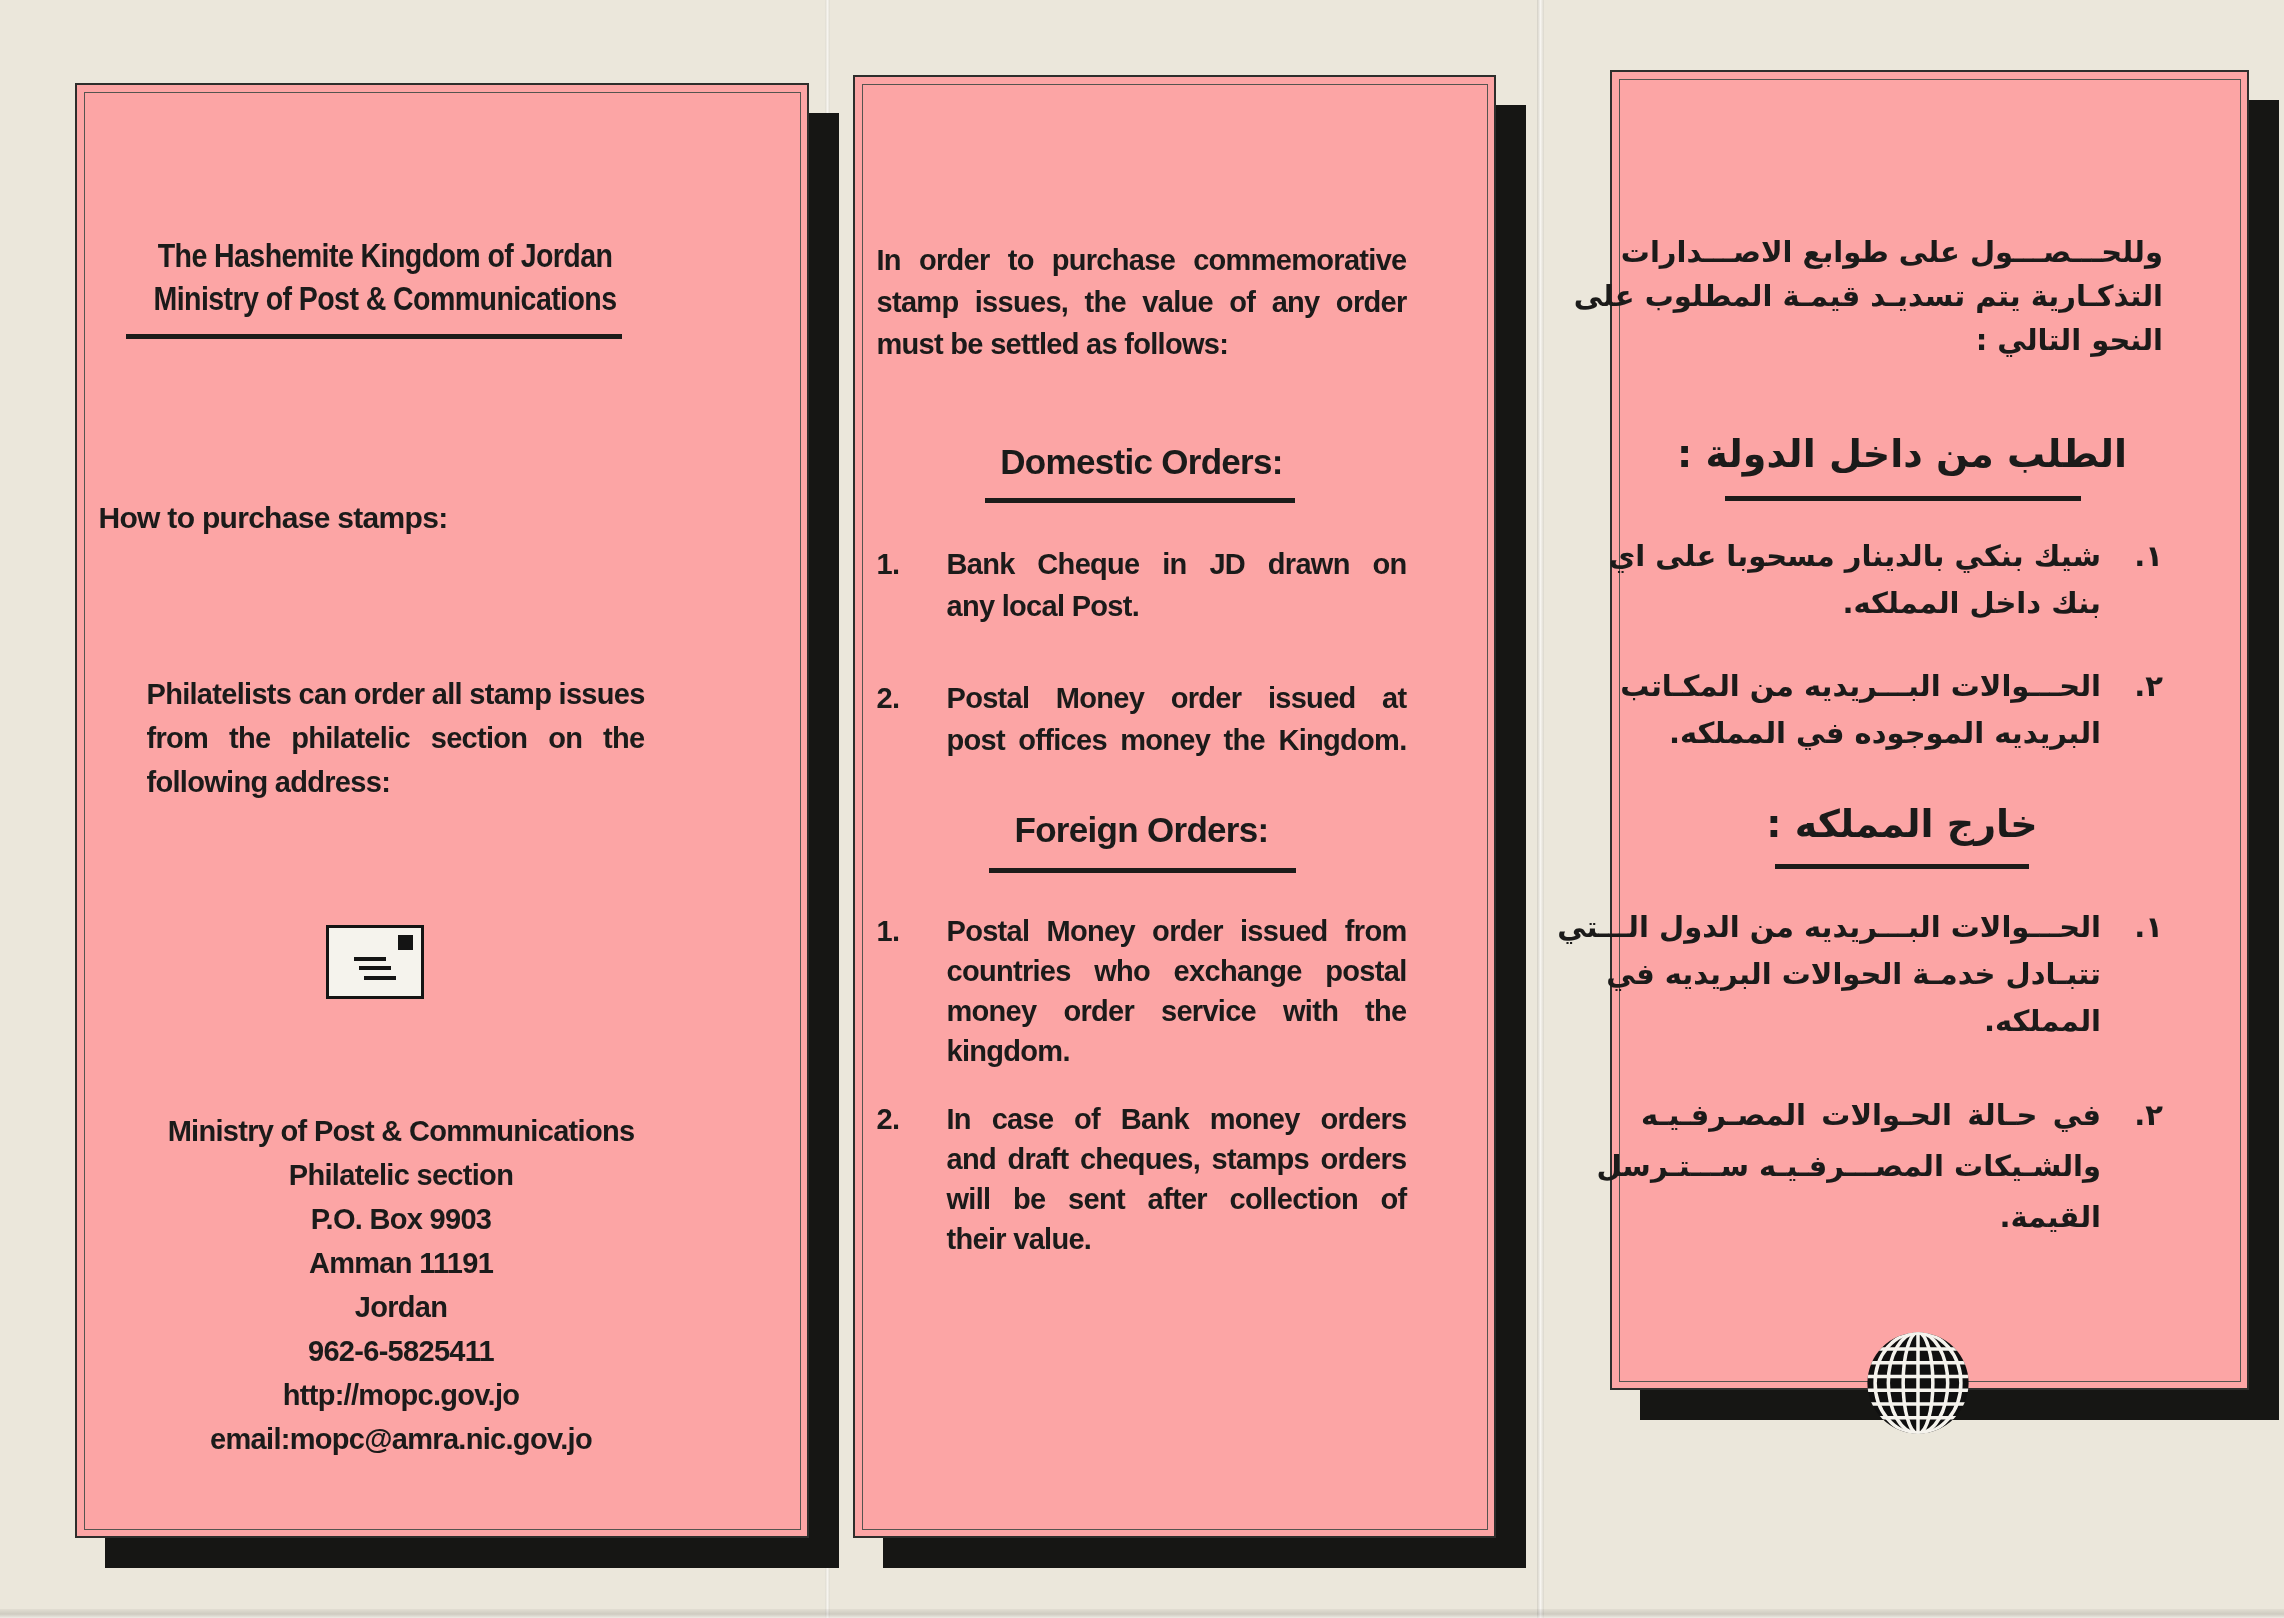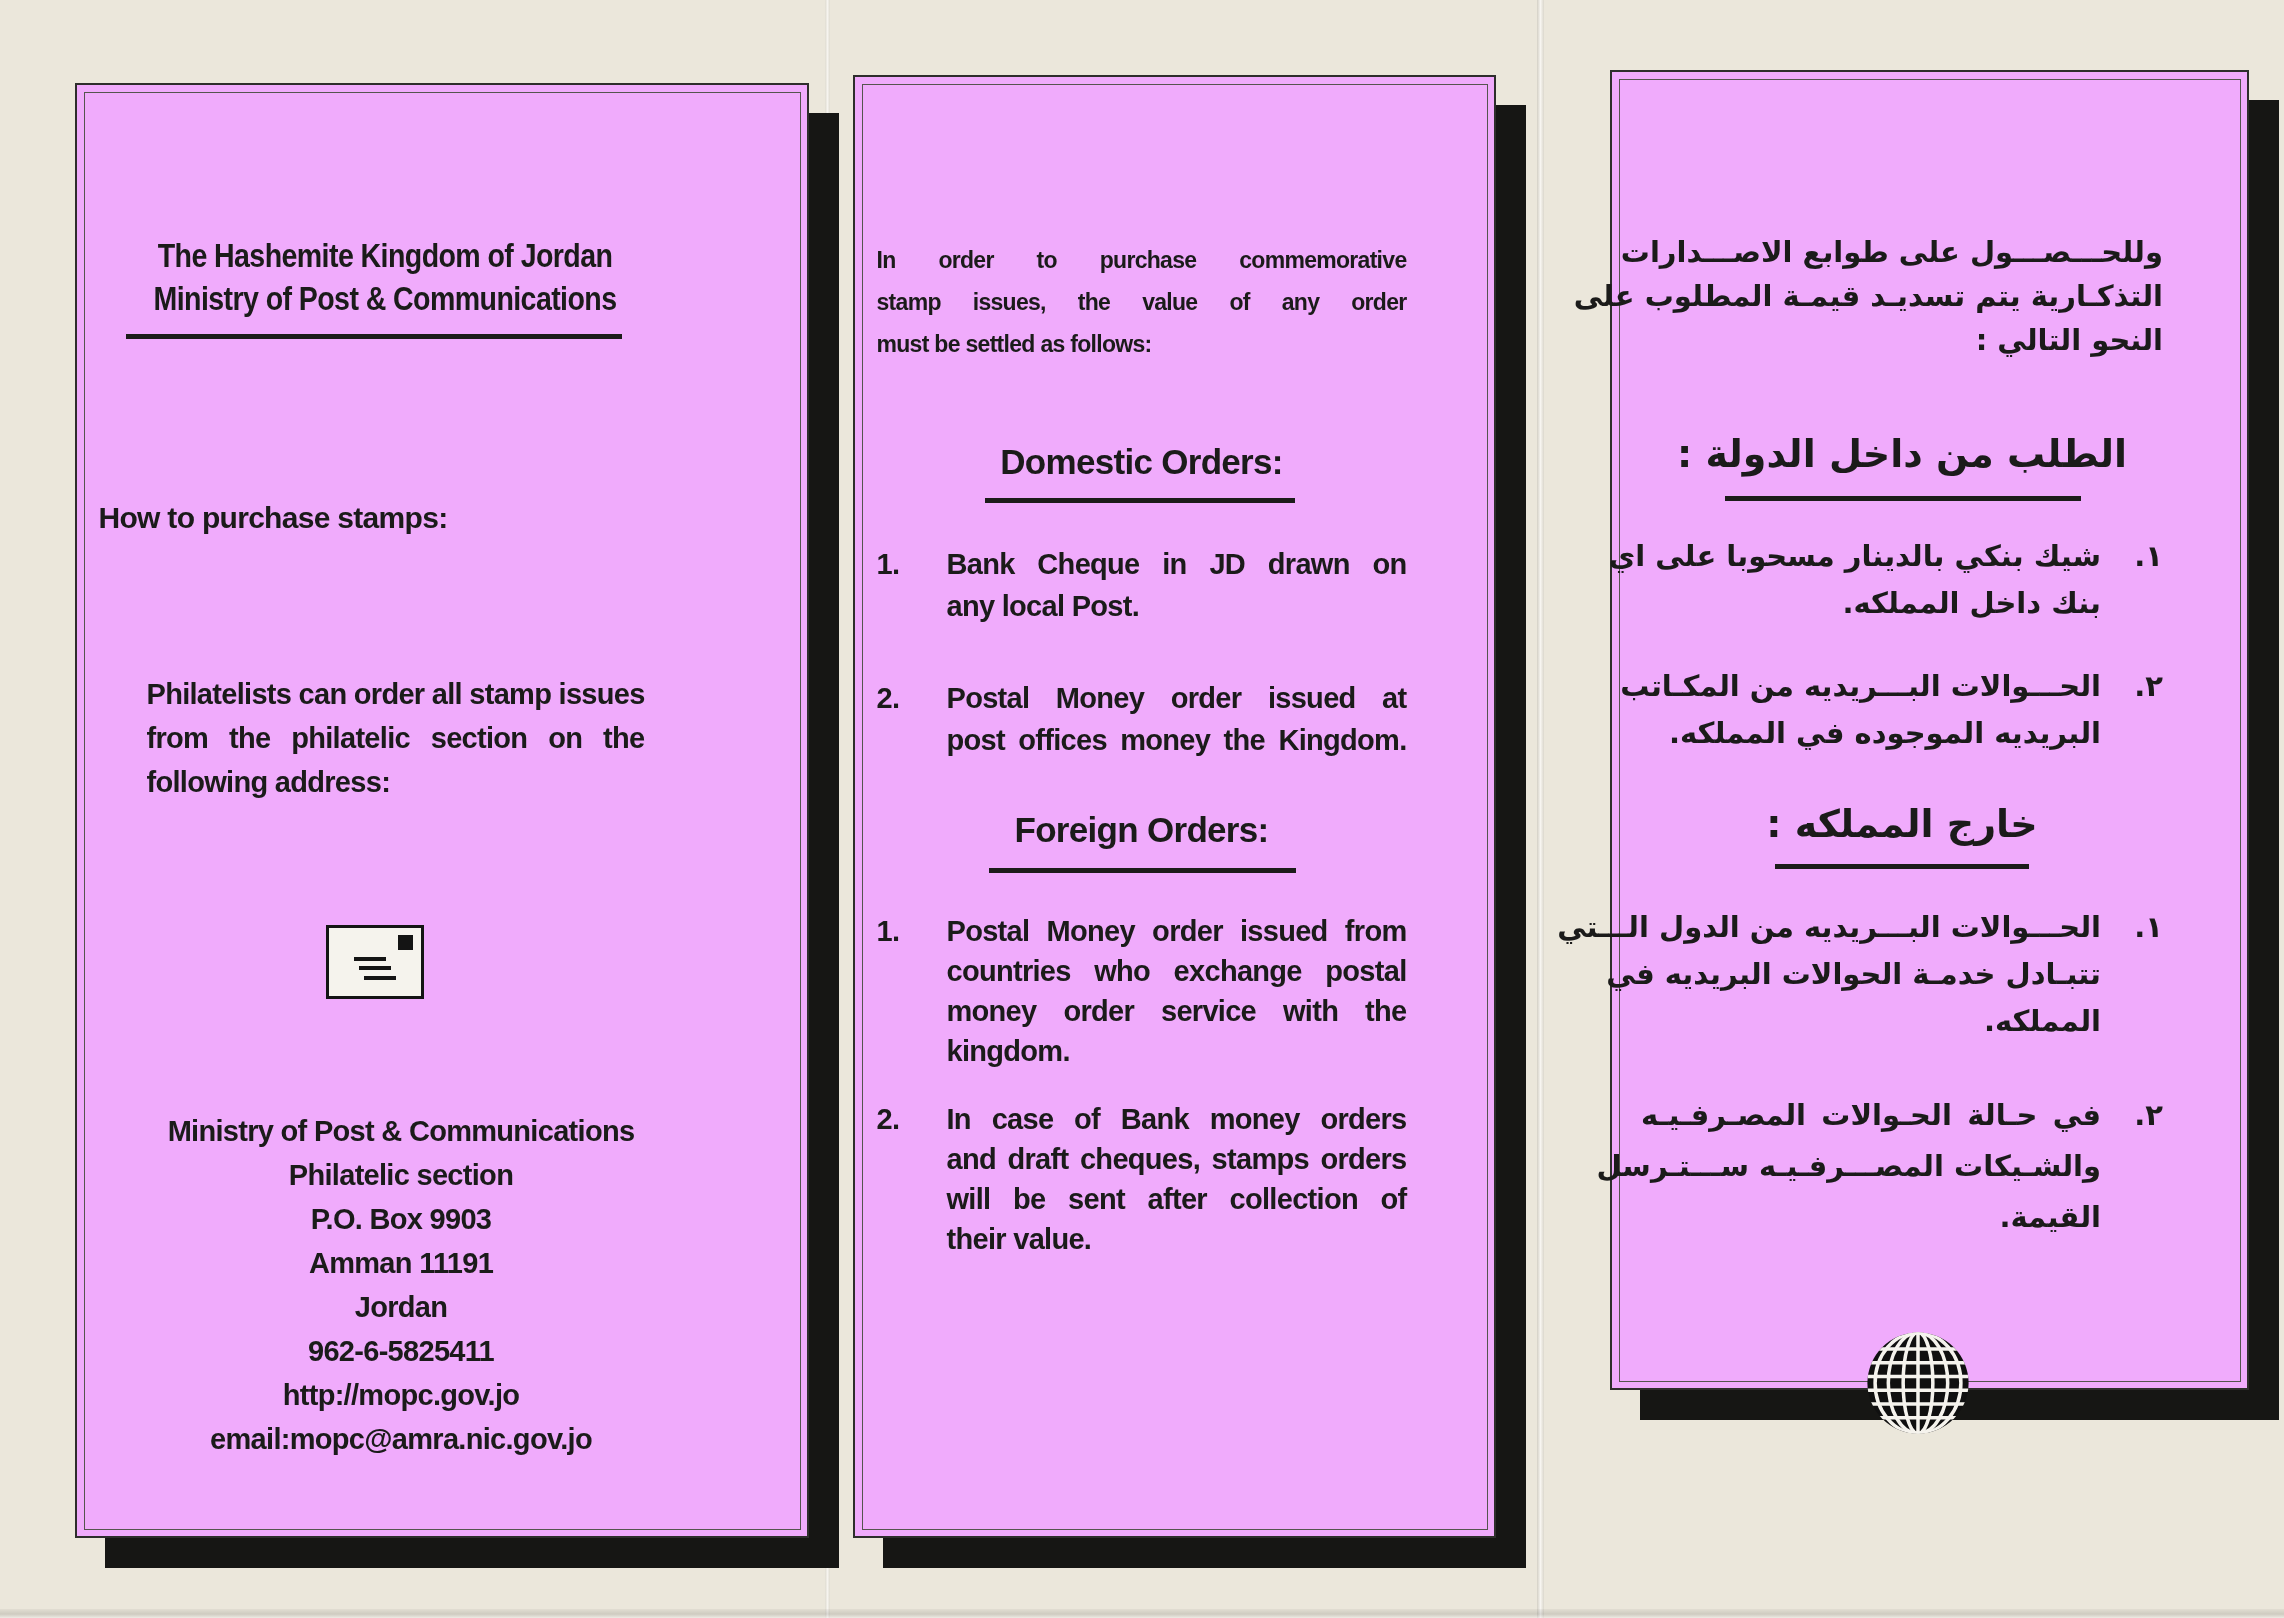--- a/index.html
+++ b/index.html
@@ -16,21 +16,21 @@
   .crease.c1{left:825px;width:5.2px;
     background:linear-gradient(90deg,rgba(0,0,0,0.05),rgba(255,255,255,0.55),rgba(0,0,0,0.05));}
   .crease.c2{left:1537px;width:6.5px;
     background:linear-gradient(90deg,rgba(0,0,0,0.10),rgba(255,255,255,0.6),rgba(0,0,0,0.07));}
   .scan-bottom{position:absolute;left:0;bottom:0;width:100%;height:10.4px;
     background:linear-gradient(180deg,rgba(0,0,0,0.04),rgba(0,0,0,0.12),rgba(255,255,255,0.5));}
 
   
   .panel{
     position:absolute;
-    background:#f0abfc;
+    background:#fca5a5;
     border:2px solid #2e2e2c;
     box-shadow:30px 30px 0 0 #161614;
     box-sizing:border-box;
   }
   .panel .inner-frame{
     position:absolute;inset:6.5px;
     border:1.3px solid #55544f;
     pointer-events:none;
   }
   .panel-left  {left:75px; top:83px; width:734px; height:1455px;}
@@ -60,21 +60,21 @@
   
   .envelope{top:840px;left:249px;width:98px;height:74px;
     border:3.9px solid #141414;box-sizing:border-box;background:#f5f3ed;}
   .env-stamp{position:absolute;top:7.2px;right:7.8px;width:15px;height:15px;background:#141414;}
   .env-bar{position:absolute;height:3.9px;width:32px;background:#141414;}
   .env-bar.b1{top:29px;left:25px;}
   .env-bar.b2{top:38px;left:30px;}
   .env-bar.b3{top:48px;left:35px;}
 
   
-  .mp-intro{top:162px;left:21.5px;width:530px;font-size:23px;}
+  .mp-intro{top:162px;left:21.5px;width:530px;font-size:29px;}
   .mp-intro .jl{line-height:42px;}
   .en-h{font-size:35px;white-space:nowrap;}
   .mp-h1{top:365px;left:21.5px;width:530px;}
   .mp-rule1{top:421px;left:130px;width:310px;height:4.6px;}
   .mp-h2{top:733px;left:21.5px;width:530px;}
   .mp-rule2{top:791px;left:134px;width:307px;height:4.6px;}
   .en-item{left:21.5px;width:530px;display:flex;font-size:29px;}
   .en-num{width:70px;flex:0 0 70px;}
   .en-lines{flex:1;min-width:0;}
   .mp-d1{top:466px;} .mp-d2{top:600px;}

